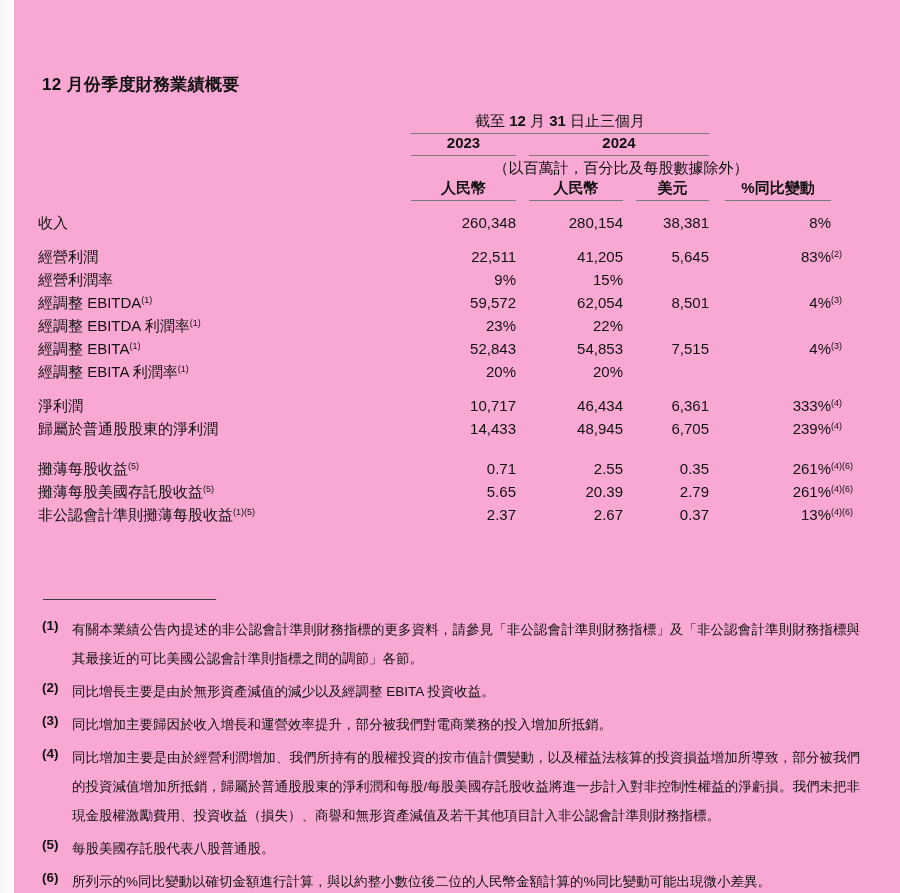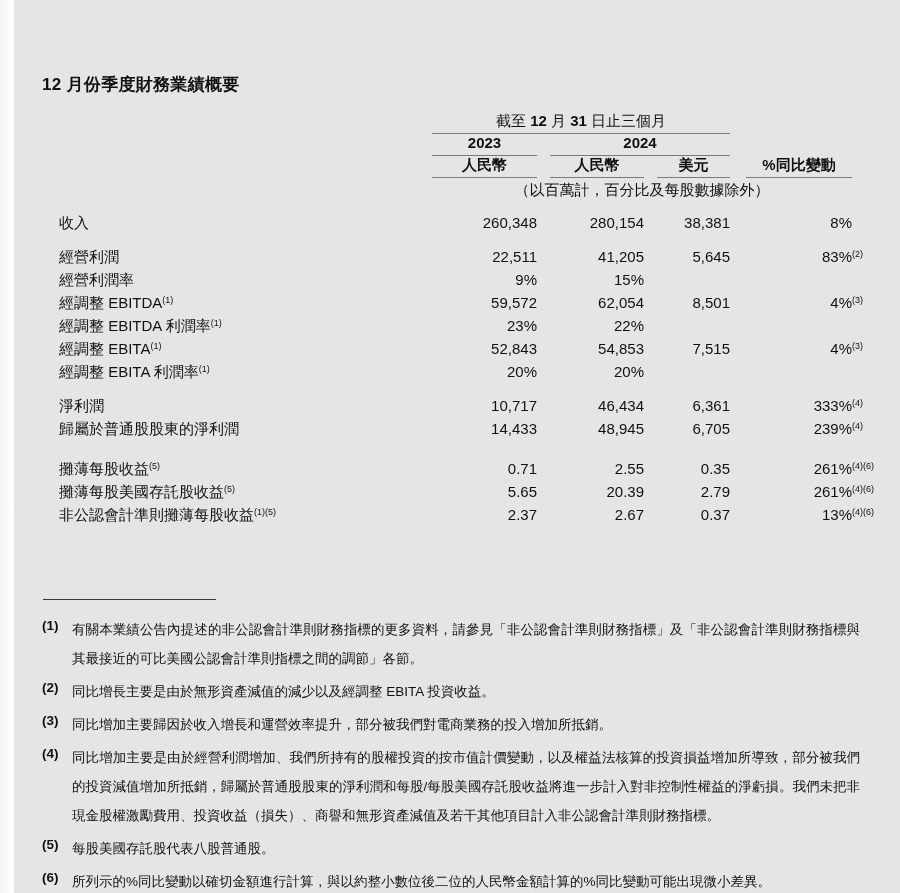--- a/index.html
+++ b/index.html
@@ -2,31 +2,31 @@
 <html><head>
 <meta charset="utf-8">
 <style>
   html,body { margin:0; padding:0; }
   body {
     width:900px; height:893px;
     background:#ffffff;
     font-family:"Liberation Sans","DejaVu Sans",sans-serif;
     color:#111111;
   }
-  .page { position:relative; width:900px; height:893px; background:#e5e5e5; overflow:hidden; }
+  .page { position:relative; width:900px; height:893px; background:#f9a8d4; overflow:hidden; }
   .left-fade {
     position:absolute; left:0; top:0; bottom:0; width:14px;
     background:linear-gradient(to right,#f5f5f5,#ffffff);
   }
   .report-title {
     position:absolute; left:42px; top:73px;
     font-size:17px; font-weight:bold; letter-spacing:0.3px; white-space:nowrap;
   }
   table.fin {
-    position:absolute; left:59px; top:112px;
+    position:absolute; left:38px; top:112px;
     width:793px; border-collapse:collapse; table-layout:fixed;
   }
   table.fin td { padding:0; font-size:15px; line-height:23px; vertical-align:bottom; white-space:nowrap; }
   .center { text-align:center; }
   .bold { font-weight:bold; }
   .uline { border-bottom:1px solid #7a7a7a; padding-bottom:4px; line-height:17px; }
   .gapL { margin-left:13px; }
   .gapL2 { margin-left:16px; }
   td.hb { padding-top:6px; }
   td.hc { padding-top:9px; }
@@ -77,37 +77,37 @@
         <td class="hb"></td>
         <td class="hb">
             <div class="uline center bold">2023</div>
           </td>
         <td class="hb" colspan="2">
             <div class="uline center bold gapL">2024</div>
           </td>
         <td class="hb"></td>
       </tr>
       <tr>
-        <td class="hc"></td>
-        <td class="hc">
-            <div class="uline center bold">人民幣</div>
-          </td>
-        <td class="hc">
-            <div class="uline center bold gapL">人民幣</div>
-          </td>
-        <td class="hc">
-            <div class="uline center bold gapL">美元</div>
-          </td>
-        <td class="hc">
-            <div class="uline center bold gapL2">%同比變動</div>
-          </td>
-      </tr>
-      <tr>
         <td class="hd"></td>
         <td class="hd unit" colspan="4">（以百萬計，百分比及每股數據除外）</td>
+      </tr>
+      <tr>
+        <td class="hc"></td>
+        <td class="hc">
+            <div class="uline center bold">人民幣</div>
+          </td>
+        <td class="hc">
+            <div class="uline center bold gapL">人民幣</div>
+          </td>
+        <td class="hc">
+            <div class="uline center bold gapL">美元</div>
+          </td>
+        <td class="hc">
+            <div class="uline center bold gapL2">%同比變動</div>
+          </td>
       </tr>
     </thead>
     <tbody>
       <tr class="first">
         <td class="lbl"><span>收入</span><sup></sup></td>
         <td class="num">260,348</td>
         <td class="num">280,154</td>
         <td class="num">38,381</td>
         <td class="pct"><span>8%</span><sup class="over"></sup></td>
       </tr>

